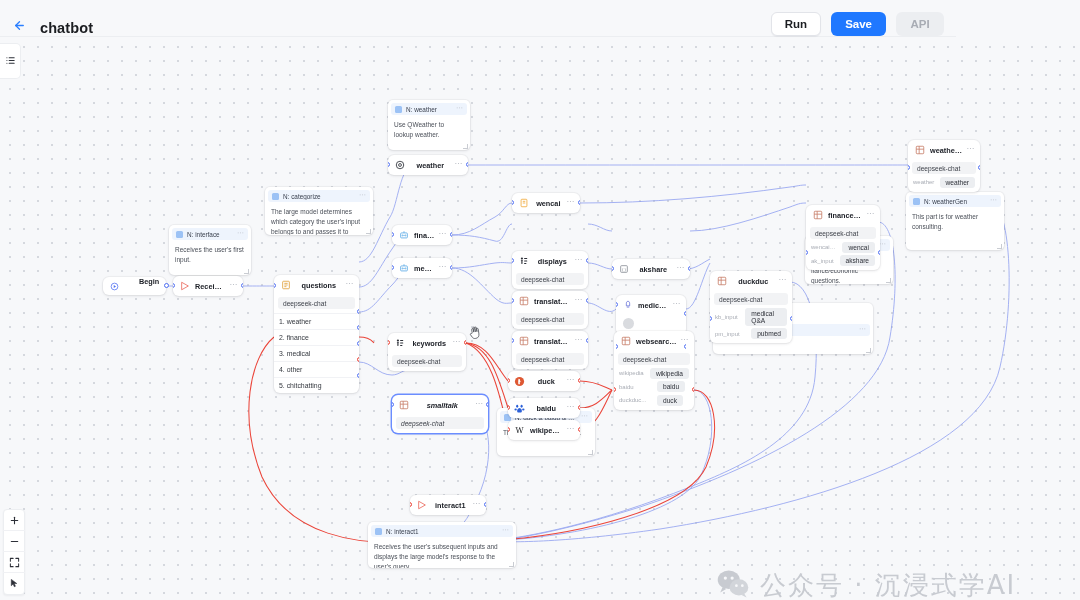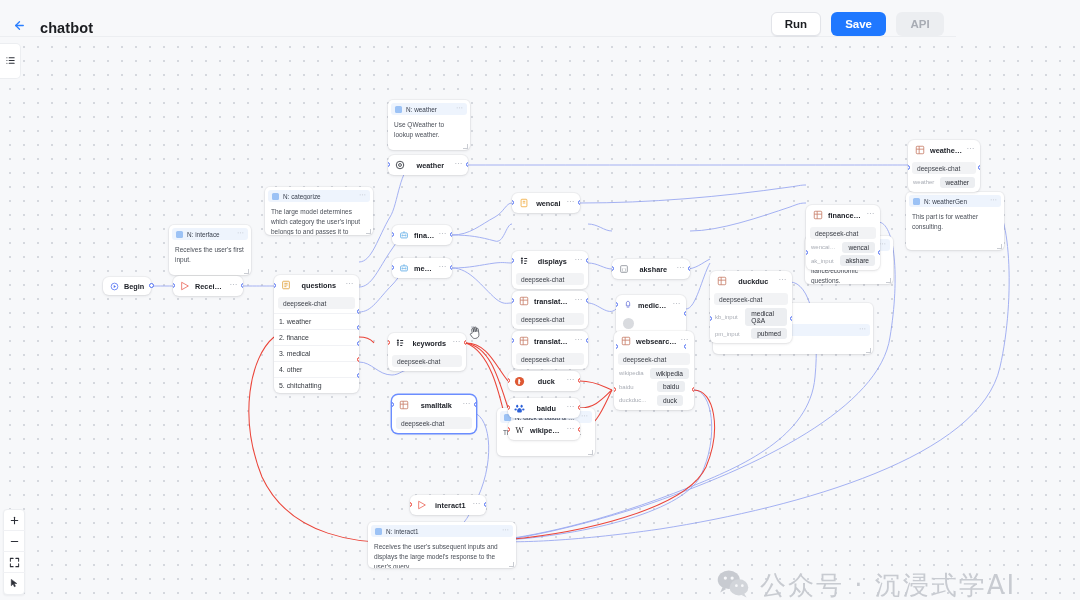--- a/index.html
+++ b/index.html
@@ -166,21 +166,21 @@
     position: absolute; right: 2px; bottom: 1px;
     width: 5px; height: 5px;
     border-right: 1px solid #c9ccd2; border-bottom: 1px solid #c9ccd2;
     cursor: nwse-resize;
   }
 
   
   .pill {
     position: absolute; background: #fff; border-radius: 6px;
     box-shadow: 0 1px 3px rgba(16,24,40,.10), 0 0 0 1px rgba(16,24,40,.035);
-    display: flex; align-items: center; gap: 5px;
+    display: flex; gap: 20px;
     padding: 0 7px; height: 18px;
   }
   .pill-label { font-size: 7.3px; font-weight: bold; color: #20232a; }
 
   
   #hand-cursor {
     position: absolute; left: 468px; top: 287px;
     font-size: 15px; color: #5b5f68; z-index: 25;
     transform: rotate(-8deg);
     text-shadow: 0 0 1px #fff, 0 0 2px #fff;
@@ -516,21 +516,21 @@
       <span class="node-title">keywords</span>
       <span class="node-dots">⋯</span>
     </div>
     <div class="node-body">
       <div class="field">deepseek-chat</div>
     </div>
     <div class="port red" style="left:-3px; top:7px;"></div>
     <div class="port red" style="right:-3px; top:7px;"></div>
   </div>
 
-  <div class="node selected" style="left:392px; top:358px; width:84px;">
+  <div class="node selected" style="left:392px; top:358px; width:96px;font-style:italic;">
     <div class="node-head">
       <span class="node-ico">
         <svg width="10" height="10" viewBox="0 0 24 24" fill="none" stroke="#c87f6a" stroke-width="2">
           <rect x="3" y="3" width="18" height="18" rx="2"></rect>
             <line x1="3" y1="10" x2="21" y2="10"></line>
             <line x1="10" y1="3" x2="10" y2="21"></line>
         </svg>
       </span>
       <span class="node-title">smalltalk</span>
       <span class="node-dots">⋯</span>

